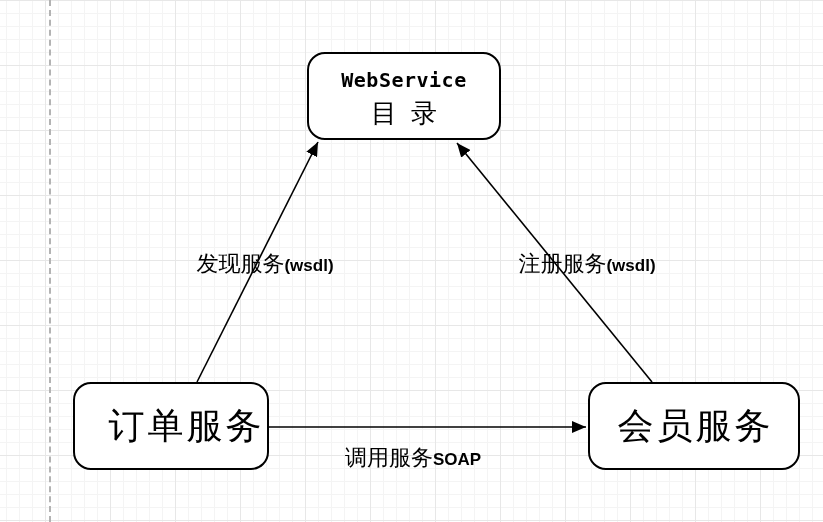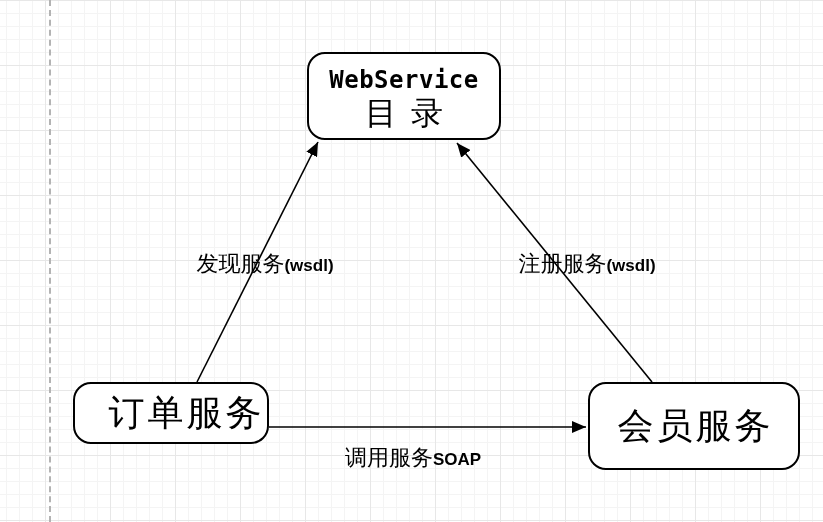--- a/index.html
+++ b/index.html
@@ -49,36 +49,36 @@
     flex-direction: column;
     align-items: center;
     justify-content: center;
     text-align: center;
     color: #000000;
   }
   .node-directory {
     left: 307px; top: 52px; width: 194px; height: 88px;
   }
   .node-order {
-    left: 73px; top: 382px; width: 196px; height: 62px; padding-left: 28px;
+    left: 73px; top: 382px; width: 196px; height: 88px; padding-left: 28px;
   }
   .node-member {
     left: 588px; top: 382px; width: 212px; height: 88px;
   }
   .dir-line-en {
     font-family: "DejaVu Sans Mono", monospace;
     font-weight: bold;
-    font-size: 24px;
+    font-size: 20px;
     line-height: 34px;
     letter-spacing: 0.5px;
     white-space: nowrap;
   }
   .dir-line-cn {
     font-family: "DejaVu Serif", serif;
-    font-size: 32px;
+    font-size: 26px;
     line-height: 32px;
     letter-spacing: 14px;
     text-indent: 14px;
     white-space: nowrap;
   }
   .node-cn-label {
     font-family: "DejaVu Serif", serif;
     font-size: 36px;
     letter-spacing: 3px;
     text-indent: 3px;

